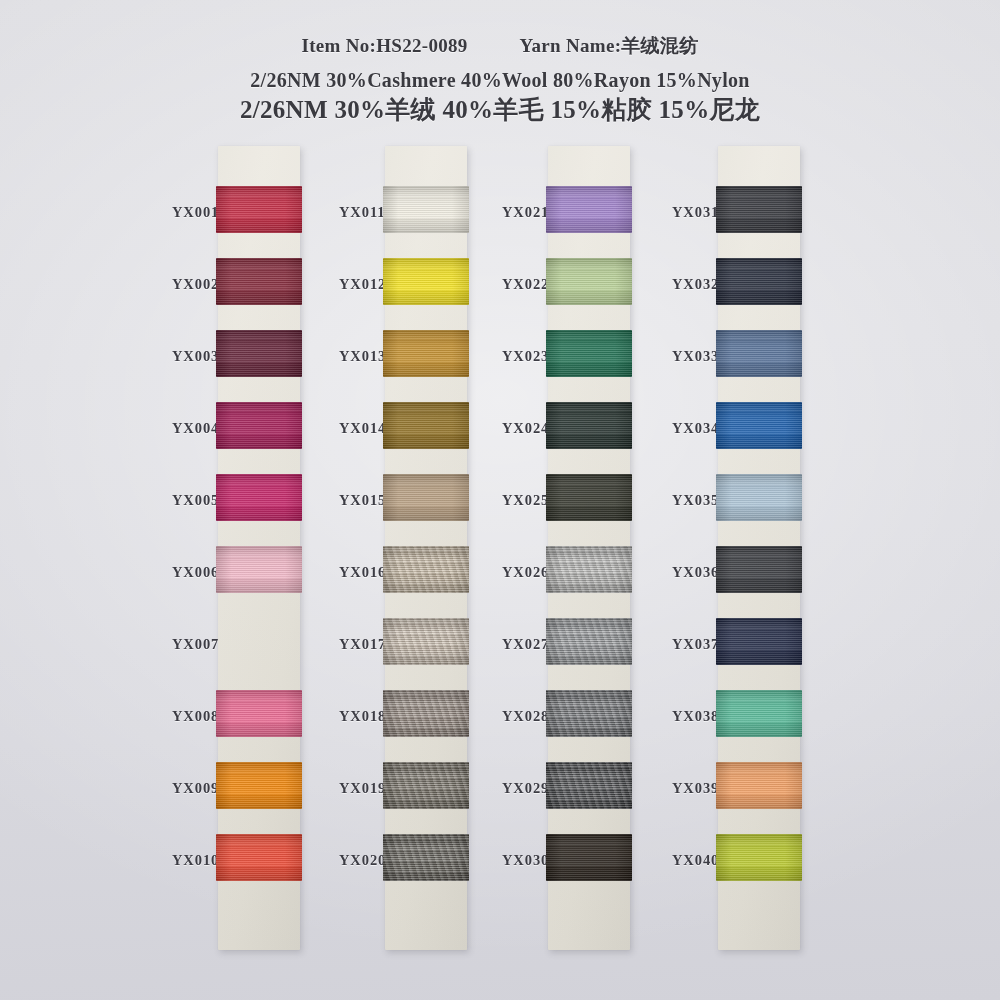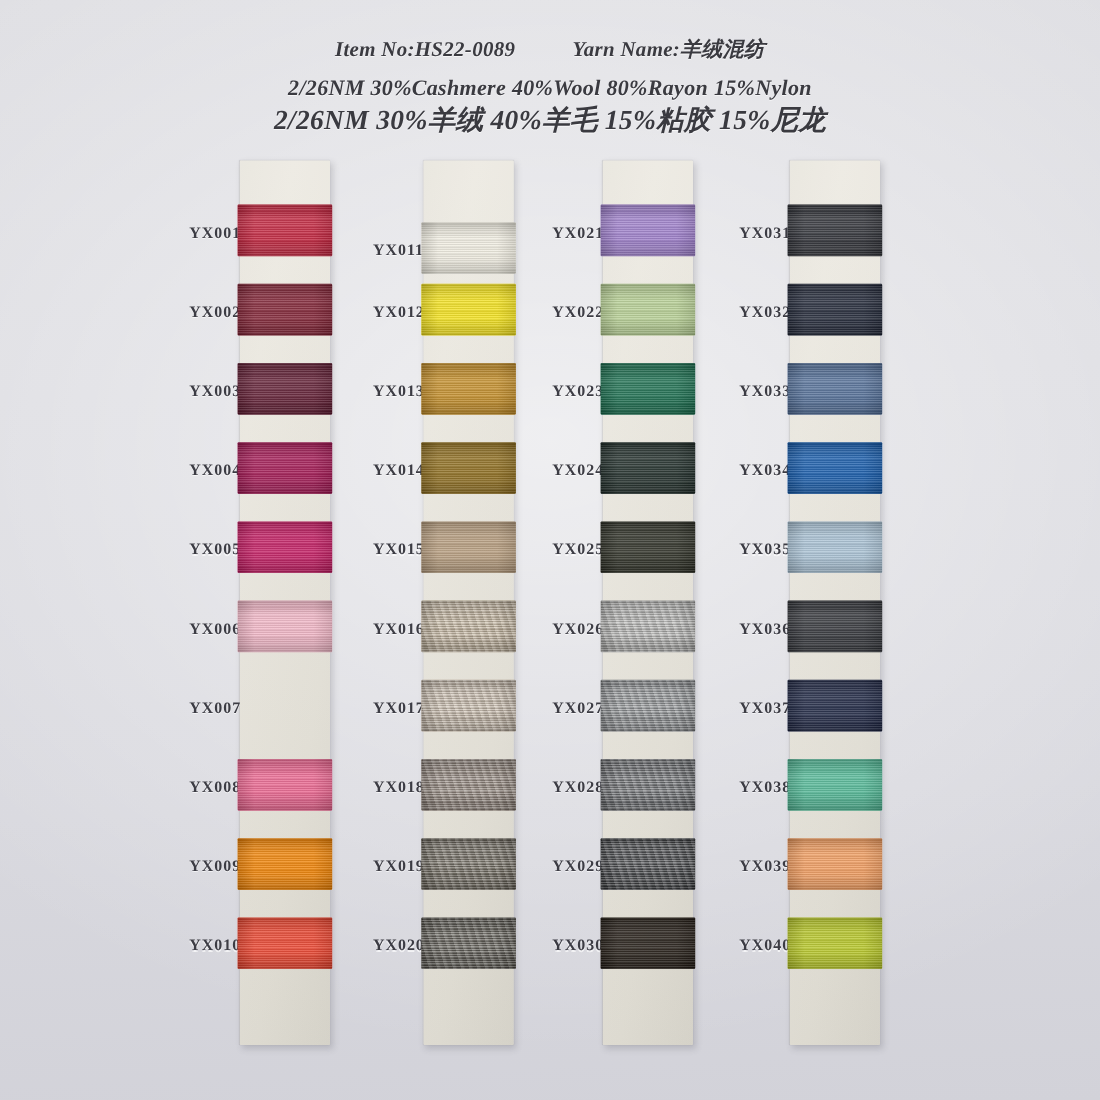--- a/index.html
+++ b/index.html
@@ -34,21 +34,20 @@
   
   #header {
     position: absolute;
     left: 0;
     top: 34px;
     width: 1000px;
     text-align: center;
     color: #3a3a40;
   }
   .hdr-line {
-    font-style: italic;
     font-weight: bold;
     letter-spacing: 0.3px;
     text-shadow: 0 1px 0 rgba(255,255,255,0.65);
     white-space: nowrap;
   }
   #hdr-row1 {
     font-size: 19px;
     line-height: 24px;
     margin-bottom: 9px;
   }
@@ -256,21 +255,21 @@
           <div class="swatch-label">YX010</div>
           <div class="swatch" style="background: rgb(232, 64, 42);">
             <div class="threads"></div>
             <div class="shade"></div>
             <div class="fuzz"></div>
           </div>
         </div>
       </div>
       <div class="column" style="left: 327px; top: 146px;">
         <div class="card"></div>
-        <div class="row" style="top: 52px;">
+        <div class="row" style="top: 36px;">
           <div class="swatch-label">YX011</div>
           <div class="swatch" style="background: rgb(239, 236, 224);">
             <div class="threads"></div>
             <div class="shade"></div>
             <div class="fuzz"></div>
           </div>
         </div>
         <div class="row" style="top: 108px;">
           <div class="swatch-label">YX012</div>
           <div class="swatch" style="background: rgb(242, 224, 25);">

